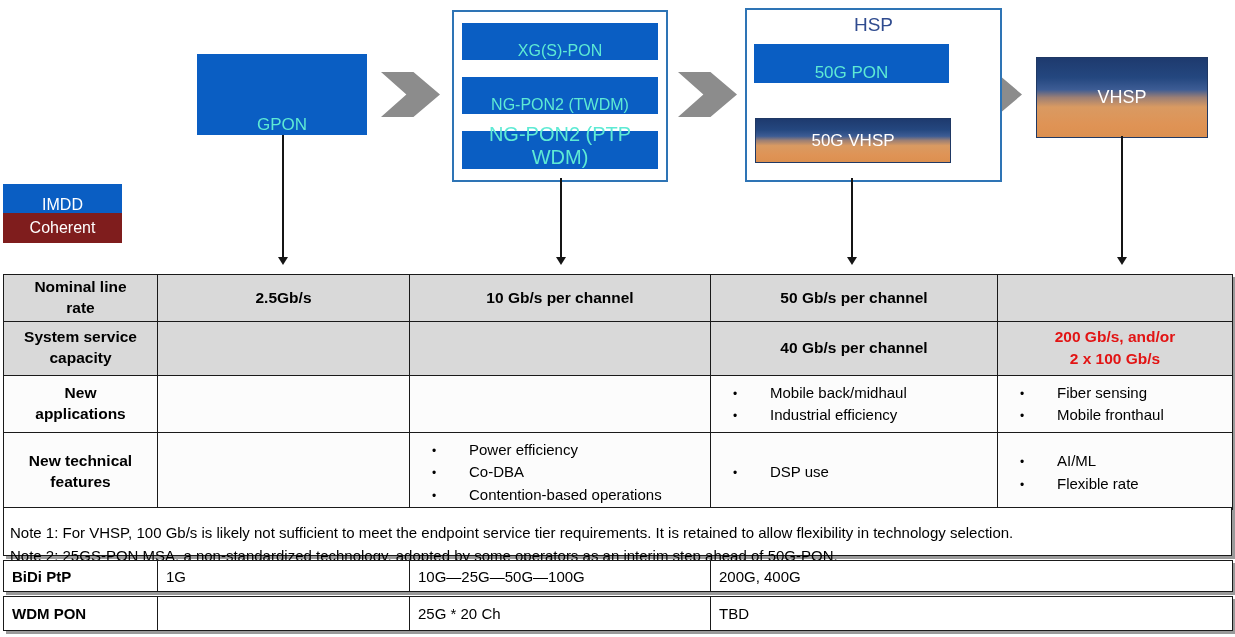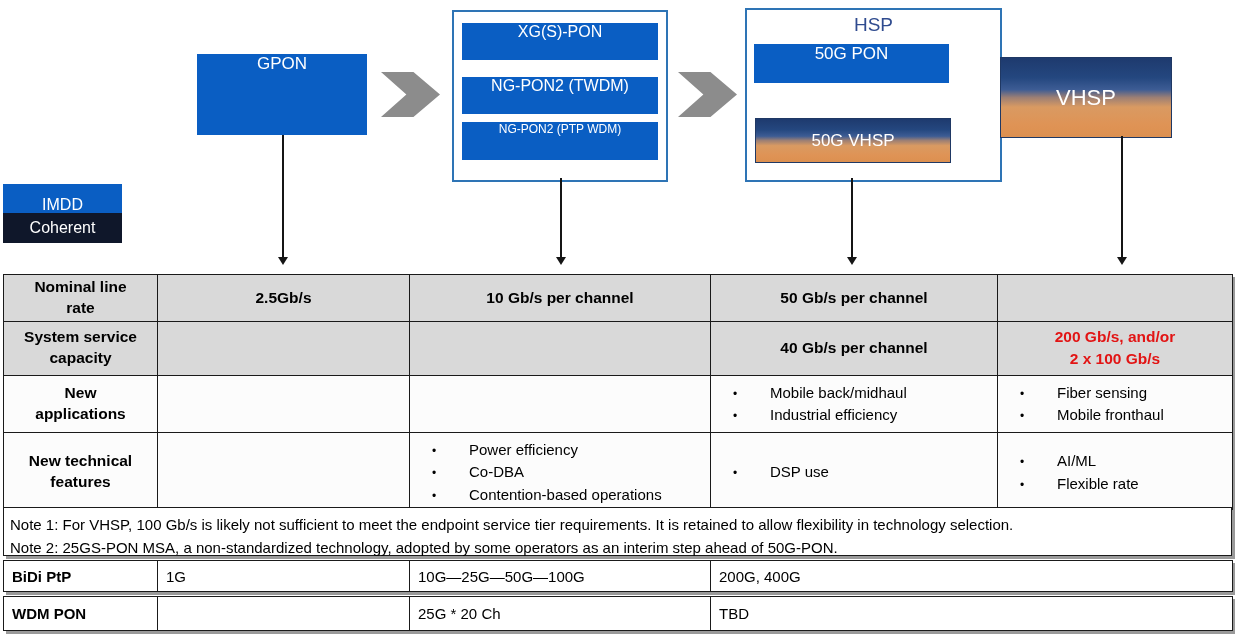--- a/index.html
+++ b/index.html
@@ -3,21 +3,21 @@
 <meta charset="utf-8">
 <style>
   html,body{margin:0;padding:0;background:#fff;}
   #stage{
     position:relative;width:1235px;height:637px;background:#fff;
     font-family:"Liberation Sans",sans-serif;color:#000;overflow:hidden;
   }
   .abs{position:absolute;}
   
   .bluebox{
-    background:#0A5EC3;color:#ffffff;display:flex;align-items:flex-start;justify-content:center;
+    background:#0A5EC3;color:#5eead4;display:flex;align-items:flex-end;justify-content:center;
     text-align:center;
   }
   .grad{
     background:linear-gradient(180deg,#1E3A6E 0%,#24477F 25%,#3D5C94 40%,#9C7F74 50%,#D99A62 62%,#DF9355 85%,#DC9050 100%);
     color:#fff;display:flex;align-items:center;justify-content:center;border:1px solid #1F3864;
   }
   .groupbox{background:#fff;border:2px solid #2E74B5;}
   .chev{
     background:#8C8C8C;
     clip-path:polygon(0 0,55% 0,100% 50%,55% 100%,0 100%,43% 50%);
@@ -32,69 +32,69 @@
   .gray td{background:#D9D9D9;}
   .white td{background:#FCFCFC;}
   .lbl{font-weight:bold;font-size:15.5px;text-align:center;line-height:1.35;padding:2px 20px;}
   .val{font-weight:bold;font-size:15.5px;text-align:center;}
   .redval{color:#E21414;font-weight:bold;font-size:15.5px;text-align:center;line-height:1.45;}
   .bullets{padding:5px 0 4px 0;}
   .bli{display:flex;align-items:baseline;font-size:15px;line-height:1.5;}
   .b{padding-left:21px;width:37px;flex:0 0 37px;font-size:12px;}
   .notesbox{
     background:#fff;border:1.5px solid #1a1a1a;box-shadow:3px 3px 0 #9a9a9a;
-    font-size:15px;line-height:1.5;padding:6px 6px;box-sizing:border-box;
+    font-size:15px;line-height:1.5;padding:14px 6px;box-sizing:border-box;
   }
   .rowtbl td{font-size:15px;padding:3px 8px;background:#fff;vertical-align:middle;}
   .rowtbl .rl{font-weight:bold;}
   .hsp-title{color:#2F4B8F;font-size:19px;text-align:center;}
 </style>
 </head>
 <body>
 
 <div id="stage">
 
   <div class="abs legend" style="left:3px;top:184px;width:119px;height:42px;background:#0A5EC3;">
     <span>IMDD</span>
   </div>
-  <div class="abs legend" style="left:3px;top:213px;width:119px;height:30px;background:#0f172a;">
+  <div class="abs legend" style="left:3px;top:213px;width:119px;height:30px;background:#7f1d1d;">
     <span>Coherent</span>
   </div>
 
   <div class="abs bluebox" style="left:197px;top:54px;width:170px;height:81px;font-size:17px;">
     <span>GPON</span>
   </div>
 
   <div class="abs chev" style="left:381px;top:72px;width:59px;height:45px;"></div>
   <div class="abs chev" style="left:678px;top:72px;width:59px;height:45px;"></div>
   <div class="abs chev" style="left:963px;top:72px;width:59px;height:45px;"></div>
 
   <div class="abs groupbox" style="left:452px;top:10px;width:212px;height:168px;">
     <div class="abs bluebox" style="left:8px;top:11px;width:196px;height:37px;font-size:16px;">
       <span>XG(S)-PON</span>
     </div>
     <div class="abs bluebox" style="left:8px;top:65px;width:196px;height:37px;font-size:16px;">
       <span>NG-PON2 (TWDM)</span>
     </div>
-    <div class="abs bluebox" style="left:8px;top:110px;width:196px;height:38px;font-size:12px;">
+    <div class="abs bluebox" style="left:8px;top:119px;width:196px;height:38px;font-size:20px;">
       <span>NG-PON2 (PTP WDM)</span>
     </div>
   </div>
 
   <div class="abs groupbox" style="left:745px;top:8px;width:209px;height:170px;padding-left:44px;">
     <div class="abs hsp-title" style="left:0;top:4px;width:100%;">HSP</div>
     <div class="abs bluebox" style="left:7px;top:34px;width:195px;height:39px;font-size:17px;">
       <span>50G PON</span>
     </div>
     <div class="abs grad" style="left:8px;top:108px;width:194px;height:43px;font-size:17px;">
       <span>50G VHSP</span>
     </div>
   </div>
 
-  <div class="abs grad" style="left:1000px;top:57px;width:170px;height:79px;font-size:22px;">
+  <div class="abs grad" style="left:1036px;top:57px;width:170px;height:79px;font-size:18px;">
     <span>VHSP</span>
   </div>
 
   <div class="abs connector" style="left:282px;top:135px;height:122px;"></div>
   <div class="abs ahead" style="left:278px;top:257px;"></div>
 
   <div class="abs connector" style="left:560px;top:178px;height:79px;"></div>
   <div class="abs ahead" style="left:556px;top:257px;"></div>
 
   <div class="abs connector" style="left:851px;top:178px;height:79px;"></div>

